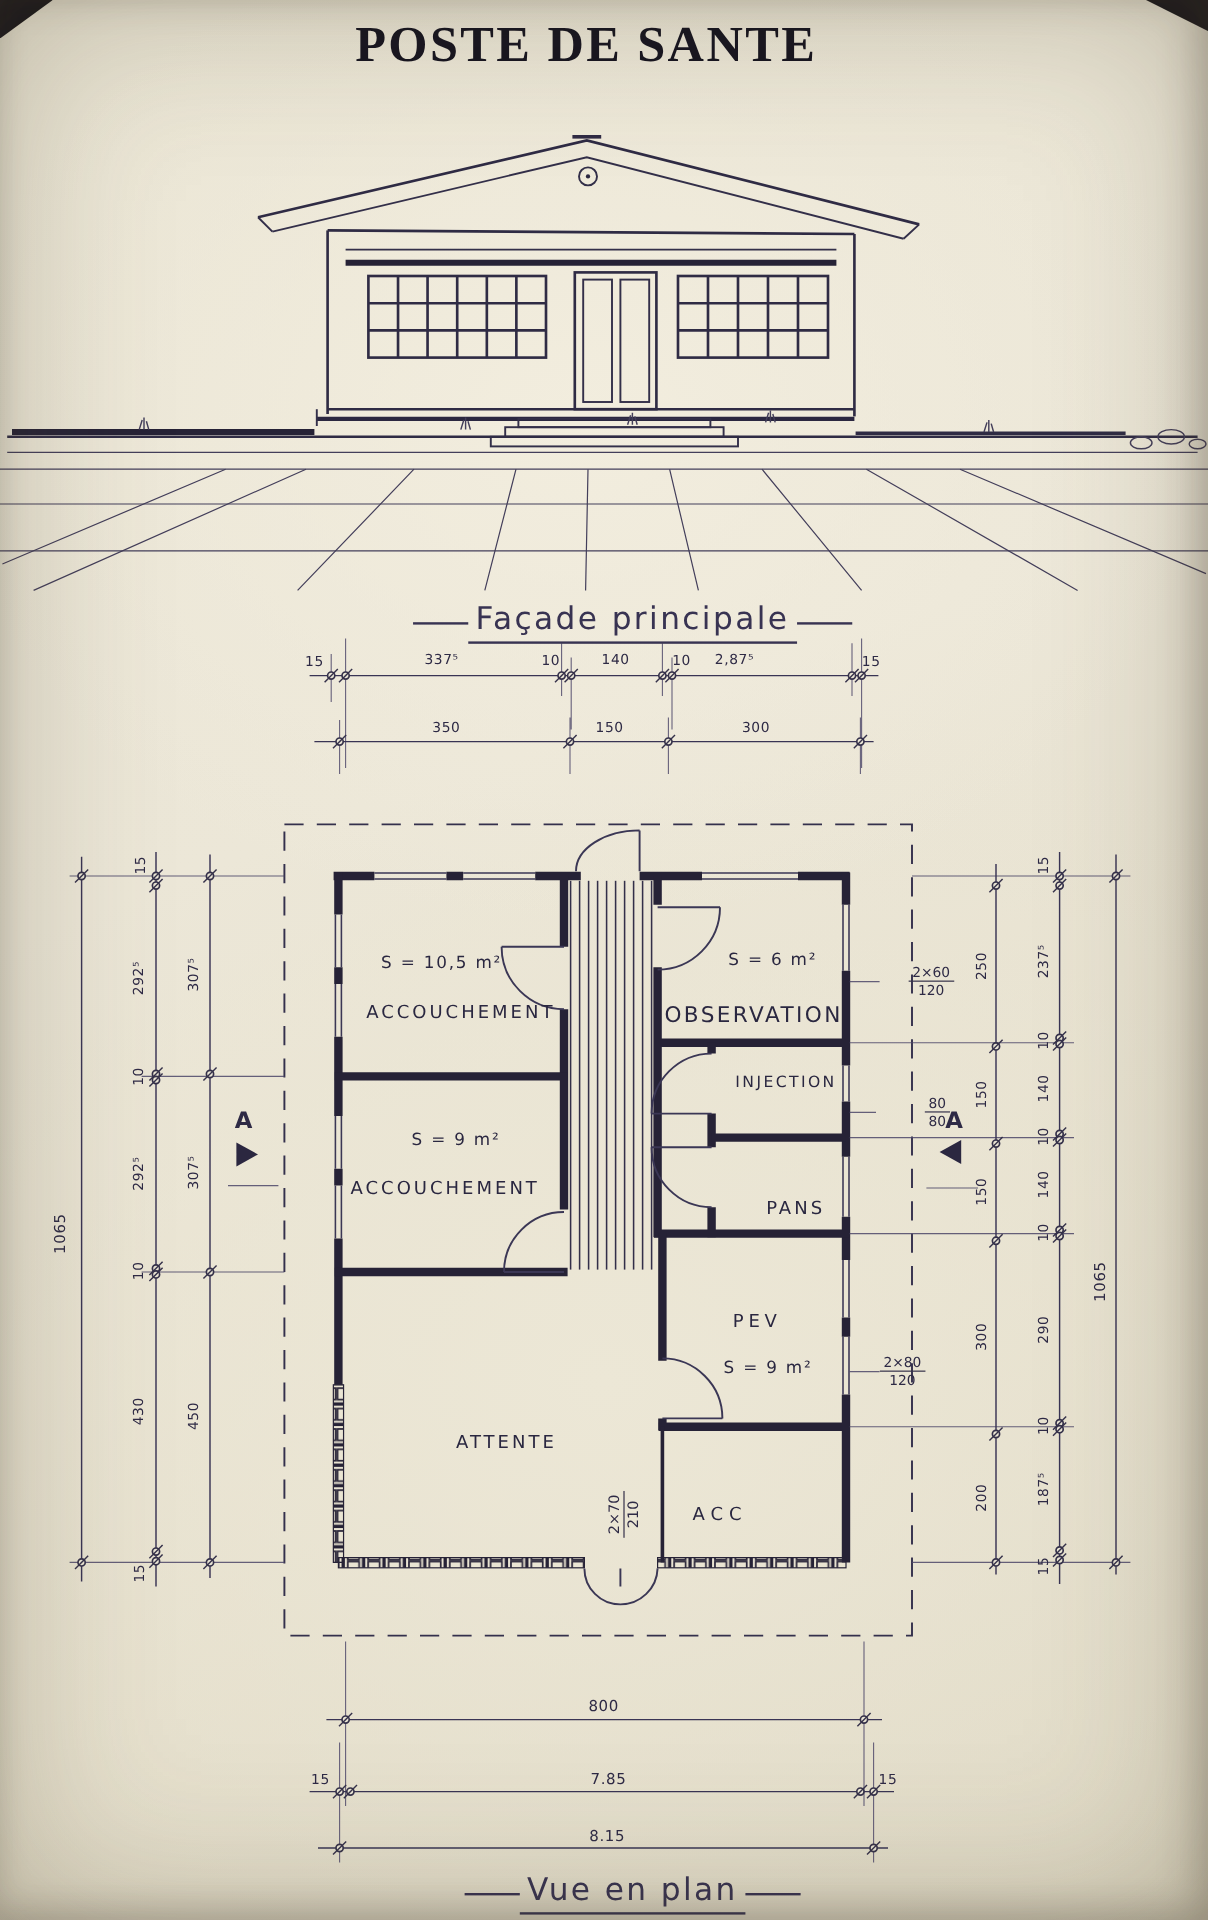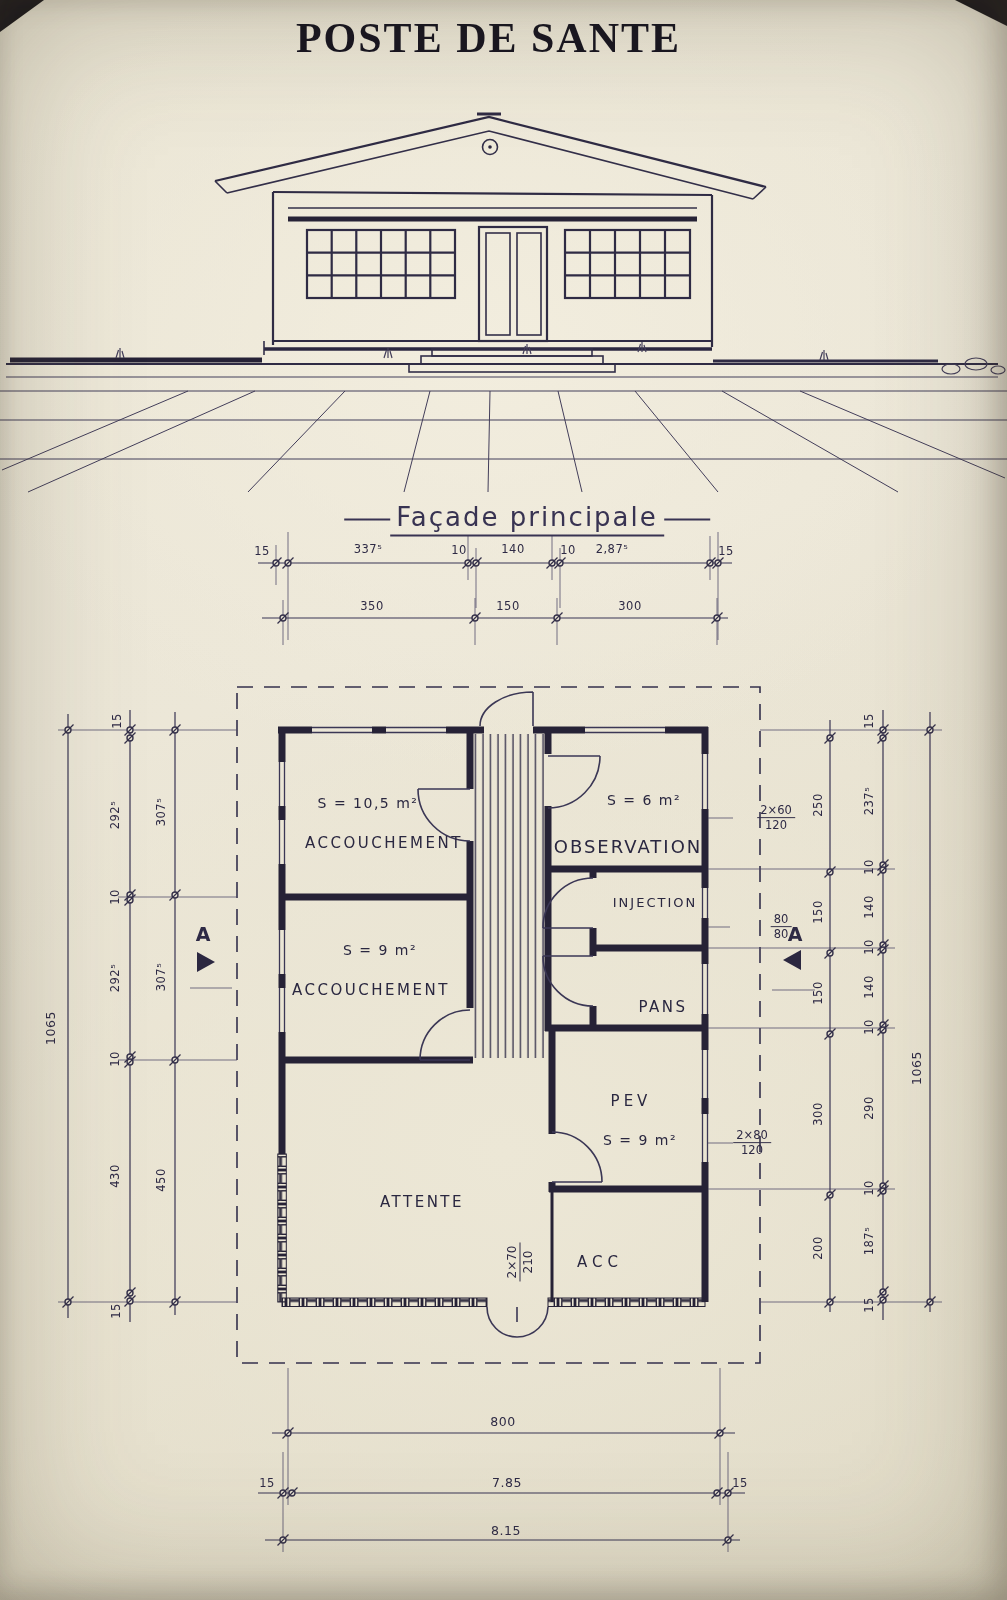--- a/index.html
+++ b/index.html
@@ -280,20 +280,25 @@
           <use href="#nd" x="728" y="1540"></use>
       </g>
     </g>
   </svg>
 
   <div class="caption" style="left:527px;top:519px;">
     <span class="dashbar"></span>
       <span class="txt">Façade principale</span>
       <span class="dashbar"></span>
   </div>
+  <div class="caption" style="left:527px;top:1578px;">
+    <span class="dashbar"></span>
+      <span class="txt">Vue en plan</span>
+      <span class="dashbar"></span>
+  </div>
 
   <div class="lbl" style="left:262px;top:551px">15</div>
   <div class="lbl" style="left:368px;top:549px">337⁵</div>
   <div class="lbl" style="left:459px;top:550px">10</div>
   <div class="lbl" style="left:513px;top:549px">140</div>
   <div class="lbl" style="left:568px;top:550px">10</div>
   <div class="lbl" style="left:612px;top:549px">2,87⁵</div>
   <div class="lbl" style="left:726px;top:551px">15</div>
   <div class="lbl" style="left:372px;top:606px">350</div>
   <div class="lbl" style="left:508px;top:606px">150</div>

